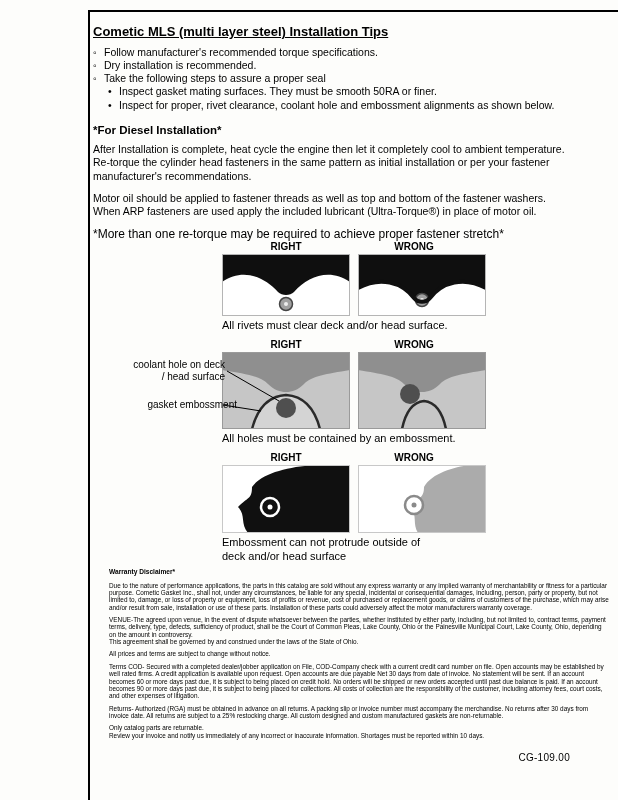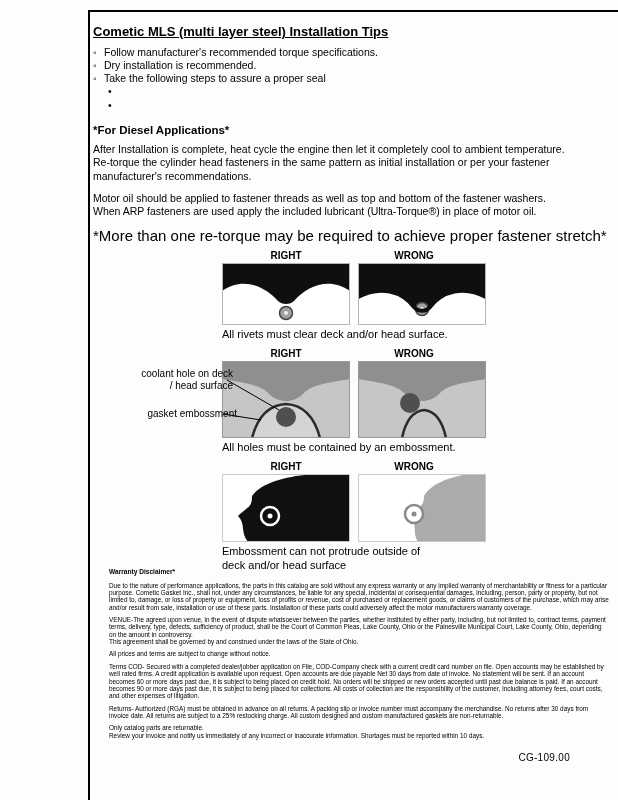--- a/index.html
+++ b/index.html
@@ -23,31 +23,31 @@
     font-size: 13px; font-weight: bold;
     text-decoration: underline;
     margin-bottom: 7px;
   }
   .bullets { font-size: 10.5px; line-height: 1.25; }
   .b-row { display: flex; }
   .b-glyph { width: 11px; flex: none; }
   .sub { margin-left: 15px; }
   .heading { font-size: 11.5px; font-weight: bold; margin: 12px 0 7px; }
   .para { font-size: 10.5px; line-height: 1.3; max-width: 482px; margin: 0 0 8px; }
-  .note { font-size: 15px; margin: 0 0 6px; }
+  .note { font-size: 12px; margin: 0 0 0; }
   .ml { margin-left: 129px; }
   .dg-labels { display: flex; font-size: 10px; margin-bottom: 2px; font-weight: bold; }
   .dg-label { width: 128px; text-align: center; }
   .dg-imgs { display: flex; gap: 8px; }
   .dg-imgs svg { display: block; }
   .caption { font-size: 11px; margin: 3px 0 8px 129px; }
   .caption.wide { max-width: 210px; line-height: 1.25; margin-bottom: 0; }
   .coolant-wrap { position: relative; }
   .callout { position: absolute; font-size: 10px; line-height: 1.2; text-align: right; }
-  .callout-hole { left: 44px; top: 20px; width: 96px; }
+  .callout-hole { left: 36px; top: 20px; width: 96px; }
   .callout-emb { left: 40px; top: 60px; width: 104px; }
   .callout-lines { position: absolute; left: 0; top: 0; pointer-events: none; }
   .legal {
     position: absolute; left: 19px; top: 556px;
     width: 500px; font-size: 6.4px; line-height: 1.15;
   }
   .legal-h { font-weight: bold; font-size: 6.6px; margin: 0 0 6px; }
   .legal-p { margin: 0 0 5px; }
   .legal-p.tight { margin-bottom: 0; }
   .footer {
@@ -70,27 +70,29 @@
     <div class="b-row">
       <span class="b-glyph">◦</span>
       <span>Dry installation is recommended.</span>
     </div>
     <div class="b-row">
       <span class="b-glyph">◦</span>
       <span>Take the following steps to assure a proper seal</span>
     </div>
     <div class="b-row sub">
       <span class="b-glyph">•</span>
+      <span>Inspect gasket mating surfaces.  They must be smooth 50RA or finer.</span>
     </div>
     <div class="b-row sub">
       <span class="b-glyph">•</span>
+      <span>Inspect for proper, rivet clearance, coolant hole and embossment alignments as shown below.</span>
     </div>
   </div>
 
-  <div class="heading">*For Diesel Applications*</div>
+  <div class="heading">*For Diesel Installation*</div>
   <div class="para">After Installation is complete, heat cycle the engine then let it completely cool to ambient temperature. Re-torque the cylinder head fasteners in the same pattern as initial installation or per your fastener manufacturer's recommendations.</div>
   <div class="para">Motor oil should be applied to fastener threads as well as top and bottom of the fastener washers. When ARP fasteners are used apply the included lubricant (Ultra-Torque®) in place of motor oil.</div>
   <div class="note">*More than one re-torque may be required to achieve proper fastener stretch*</div>
 
   <div>
     <div class="dg-labels ml">
       <div class="dg-label">RIGHT</div>
       <div class="dg-label">WRONG</div>
     </div>
     <div class="dg-imgs ml">

